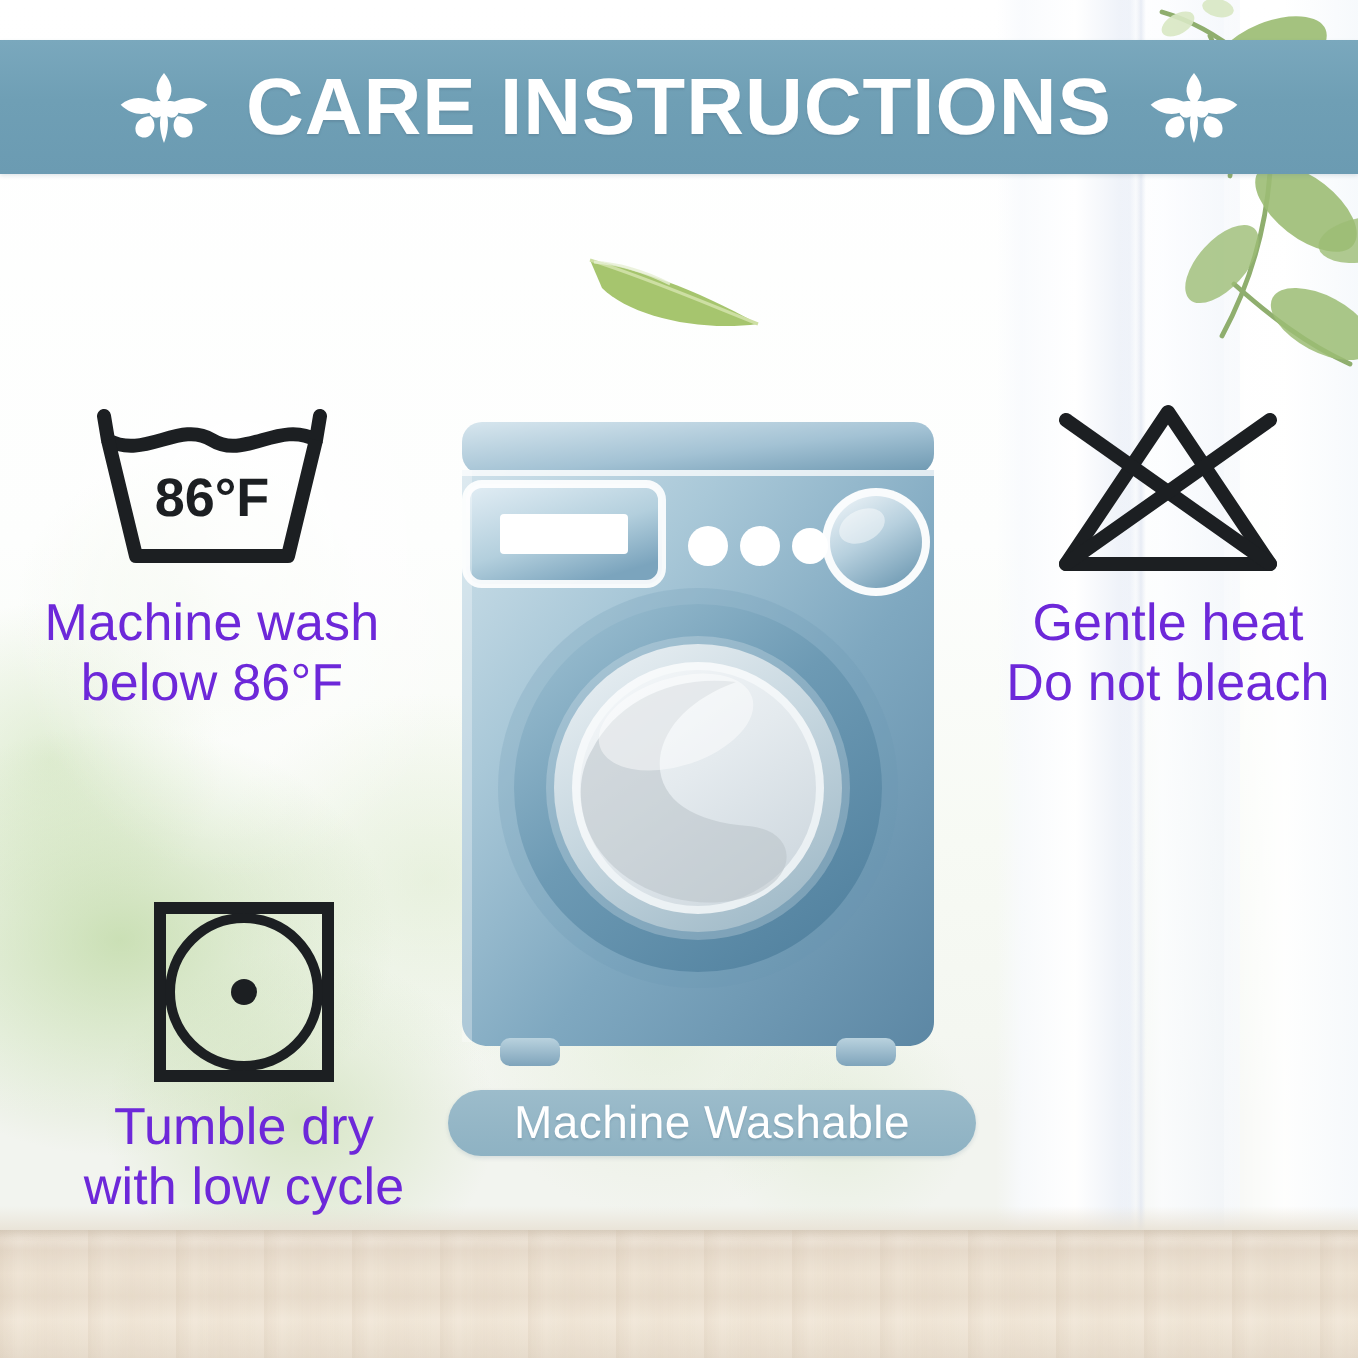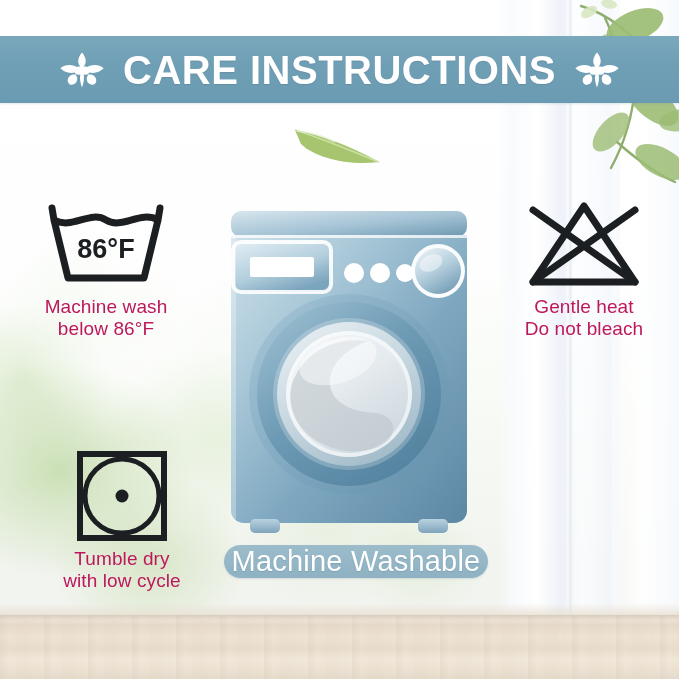--- a/index.html
+++ b/index.html
@@ -70,21 +70,21 @@
     position:absolute;left:0;right:0;bottom:64px;height:12px;
     background:linear-gradient(180deg,rgba(238,233,224,.0),rgba(232,225,212,.85));
   }
 
   
   .sprig{position:absolute;right:-6px;top:-8px;width:200px;height:210px;}
   .floating-leaf{position:absolute;left:291px;top:118px;width:96px;height:52px;}
 
   
   .banner{
-    position:absolute;left:0;top:36px;width:679px;height:67px;
+    position:absolute;left:0;top:20px;width:679px;height:67px;
     background:linear-gradient(180deg,#7aa8bd 0%,#6f9fb5 45%,#6b9bb2 100%);
     display:flex;align-items:center;justify-content:center;
     box-shadow:0 1px 2px rgba(90,120,140,.18);
     z-index:6;
   }
   .banner .orn{width:50px;height:42px;flex:0 0 auto;}
   .banner-title{
     color:#ffffff;
     font-size:40px;
     font-weight:700;
@@ -93,22 +93,22 @@
     line-height:1;
     white-space:nowrap;
     text-shadow:0 1px 1px rgba(70,100,120,.25);
   }
 
   
   .tile{position:absolute;text-align:center;z-index:5;}
   .tile .sym{display:block;margin:0 auto;}
   .tile .cap{
     margin-top:4px;
-    color:#be185d;
-    font-size:19px;
+    color:#6d28d9;
+    font-size:26px;
     line-height:1.16;
     white-space:pre-line;
     letter-spacing:.1px;
   }
   #tile-wash      {left:1px; top:196px;  width:210px;}
   #tile-bleach    {left:492px;top:196px;  width:184px;}
   #tile-dry       {left:24px; top:448px;  width:196px;}
   #tile-iron      {left:492px;top:448px;  width:184px;}
 
   
@@ -117,21 +117,21 @@
   
   .pill{
     position:absolute;left:224px;top:545px;width:264px;height:33px;
     border-radius:17px;
     background:linear-gradient(180deg,#9cbccb 0%,#94b6c6 55%,#8eb2c3 100%);
     display:flex;align-items:center;justify-content:center;
     z-index:7;
     box-shadow:0 1px 2px rgba(110,140,160,.22);
   }
   .pill span{
-    color:#ffffff;font-size:29px;line-height:1;letter-spacing:.2px;
+    color:#ffffff;font-size:23px;line-height:1;letter-spacing:.2px;
     text-shadow:0 1px 1px rgba(95,130,150,.35);
   }
 </style>
 </head>
 <body>
 
 <div id="stage">
 
   <div class="bg-base"></div>
   <div class="window-haze"></div>

